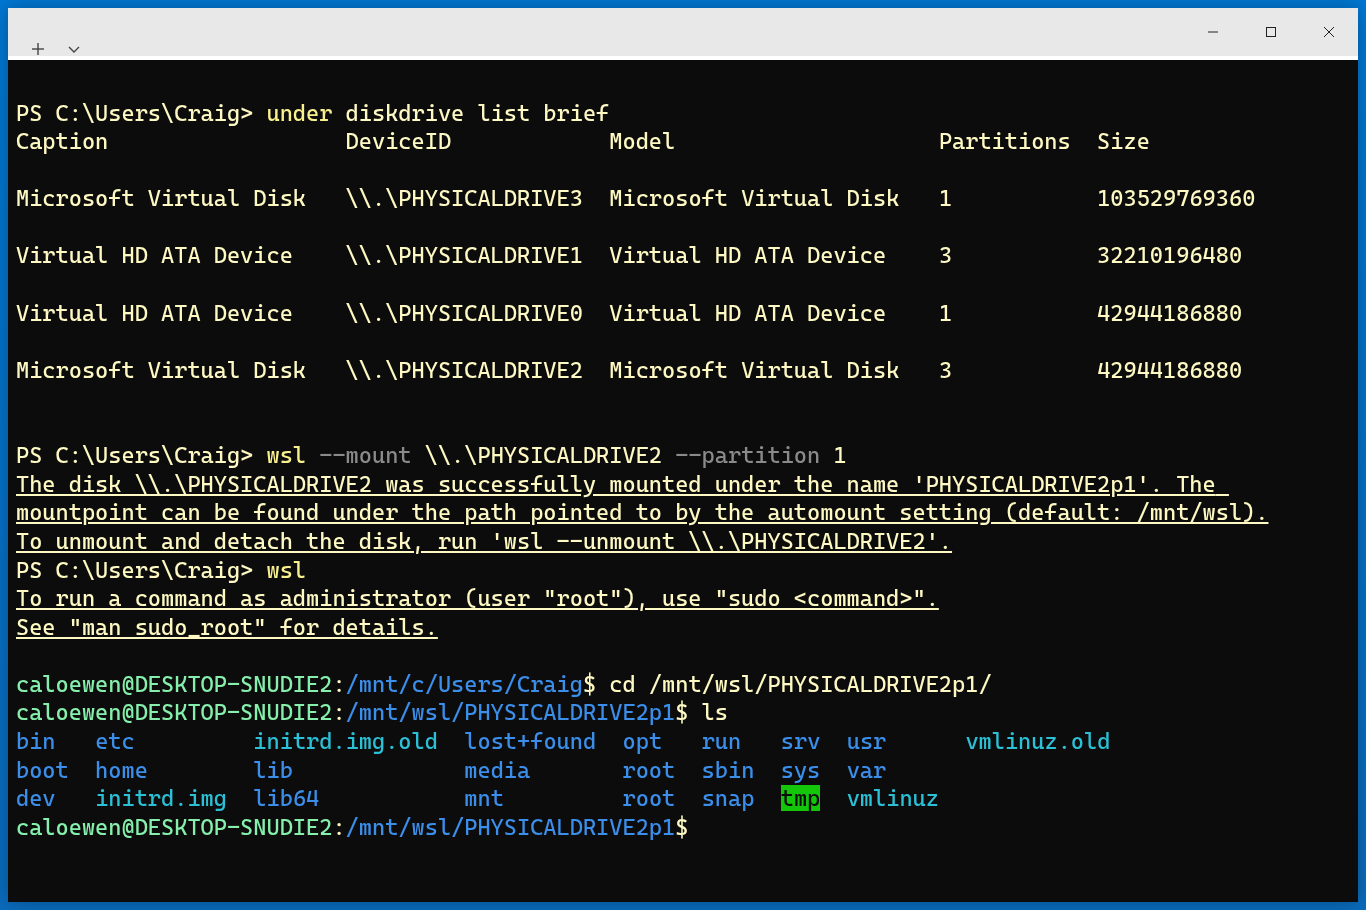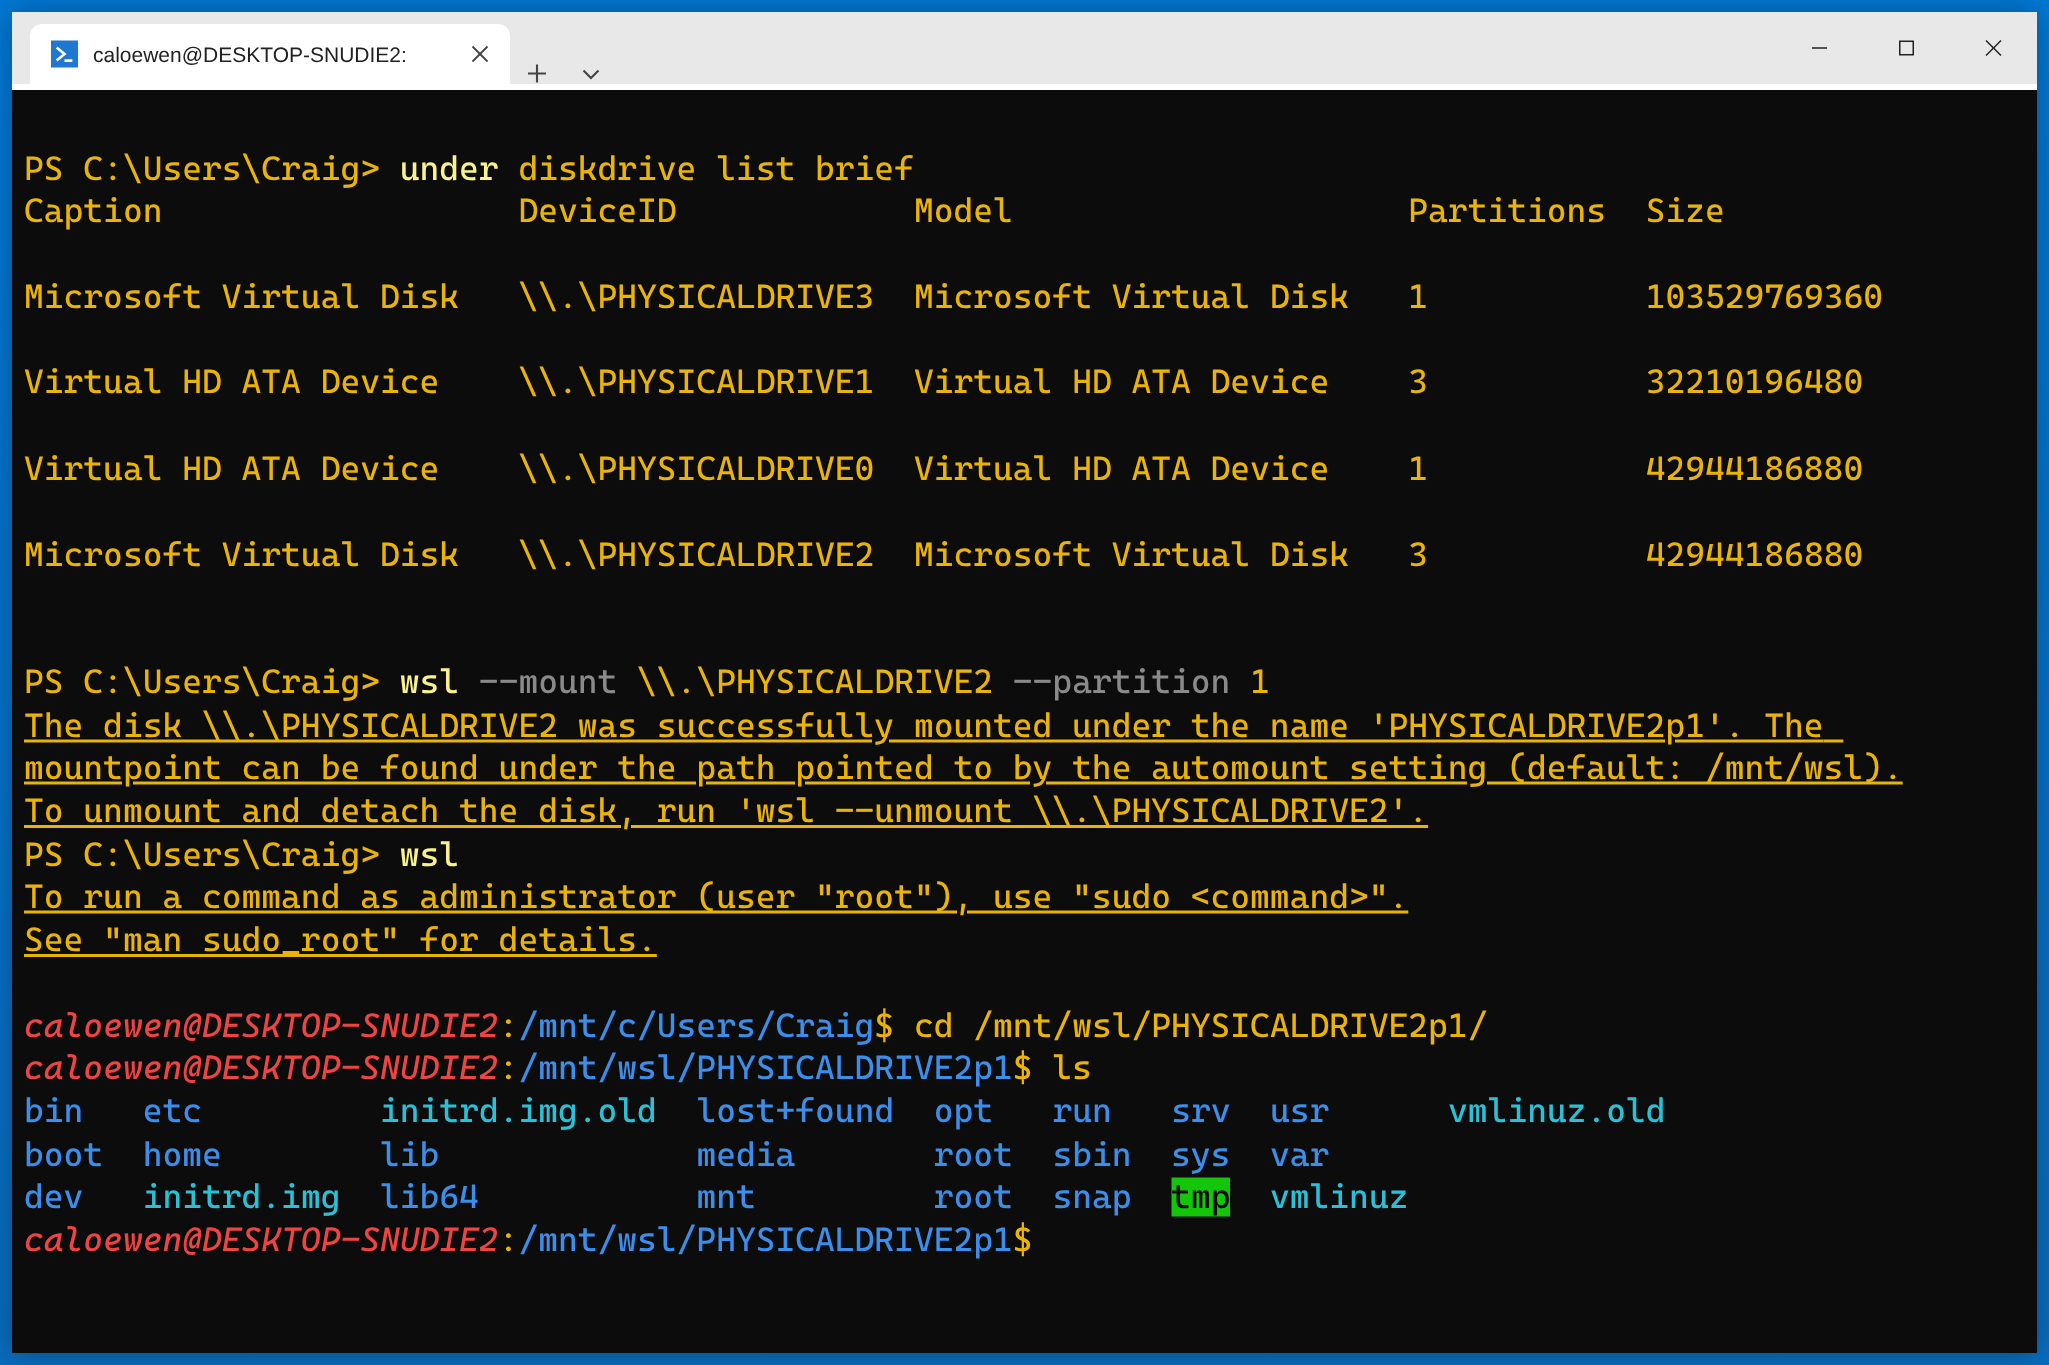--- a/index.html
+++ b/index.html
@@ -85,50 +85,35 @@
     background: #0c0c0c;
     color: #cccccc;
     padding: 10px 6px 6px 8px;
     font-family: "Cascadia Mono", "Consolas", monospace;
     font-size: 22.5px;
     line-height: 1.27;
     white-space: pre;
     overflow: hidden;
     border-top: 4px solid #fff;
   }
-  .fg-white   { color: #eab308; }
+  .fg-white   { color: #fef9c3; }
   .fg-yellow  { color: #f9f18d; }
   .fg-gray    { color: #8a8a8a; }
-  .fg-green   { color: #ef4444; font-style: italic; }
+  .fg-green   { color: #86efac; }
   .fg-bluebold{ color: #3b8eea; font-weight: normal; }
   .fg-cyan    { color: #2cc0d6; }
   .bg-green   { background: #13c60a; color: #0c0c0c; margin-top: 36px; }
   .wrap { white-space: pre-wrap; text-decoration: underline; }
 </style>
 </head>
 <body>
 
 <div class="window">
   <div class="titlebar">
     <div class="tabstrip">
-      <div class="tab">
-        <div class="tab-icon">
-          <svg viewBox="0 0 16 16" width="14" height="14">
-              <path d="M2 3 L8 8 L2 13" stroke="#fff" stroke-width="2" fill="none"></path>
-              <line x1="8" y1="13" x2="14" y2="13" stroke="#fff" stroke-width="2"></line>
-            </svg>
-        </div>
-        <div class="tab-title">caloewen@DESKTOP-SNUDIE2:</div>
-        <div class="tab-close">
-          <svg viewBox="0 0 12 12" width="12" height="12">
-              <line x1="1" y1="1" x2="11" y2="11" stroke="#444" stroke-width="1.2"></line>
-              <line x1="11" y1="1" x2="1" y2="11" stroke="#444" stroke-width="1.2"></line>
-            </svg>
-        </div>
-      </div>
       <div class="newtab-btn">
         <svg viewBox="0 0 14 14" width="14" height="14">
             <line x1="7" y1="1" x2="7" y2="13" stroke="#444" stroke-width="1.4"></line>
             <line x1="1" y1="7" x2="13" y2="7" stroke="#444" stroke-width="1.4"></line>
           </svg>
       </div>
       <div class="dropdown-btn">
         <svg viewBox="0 0 14 14">
             <path d="M2 5 L7 10 L12 5" stroke="#444" stroke-width="1.4" fill="none"></path>
           </svg>

